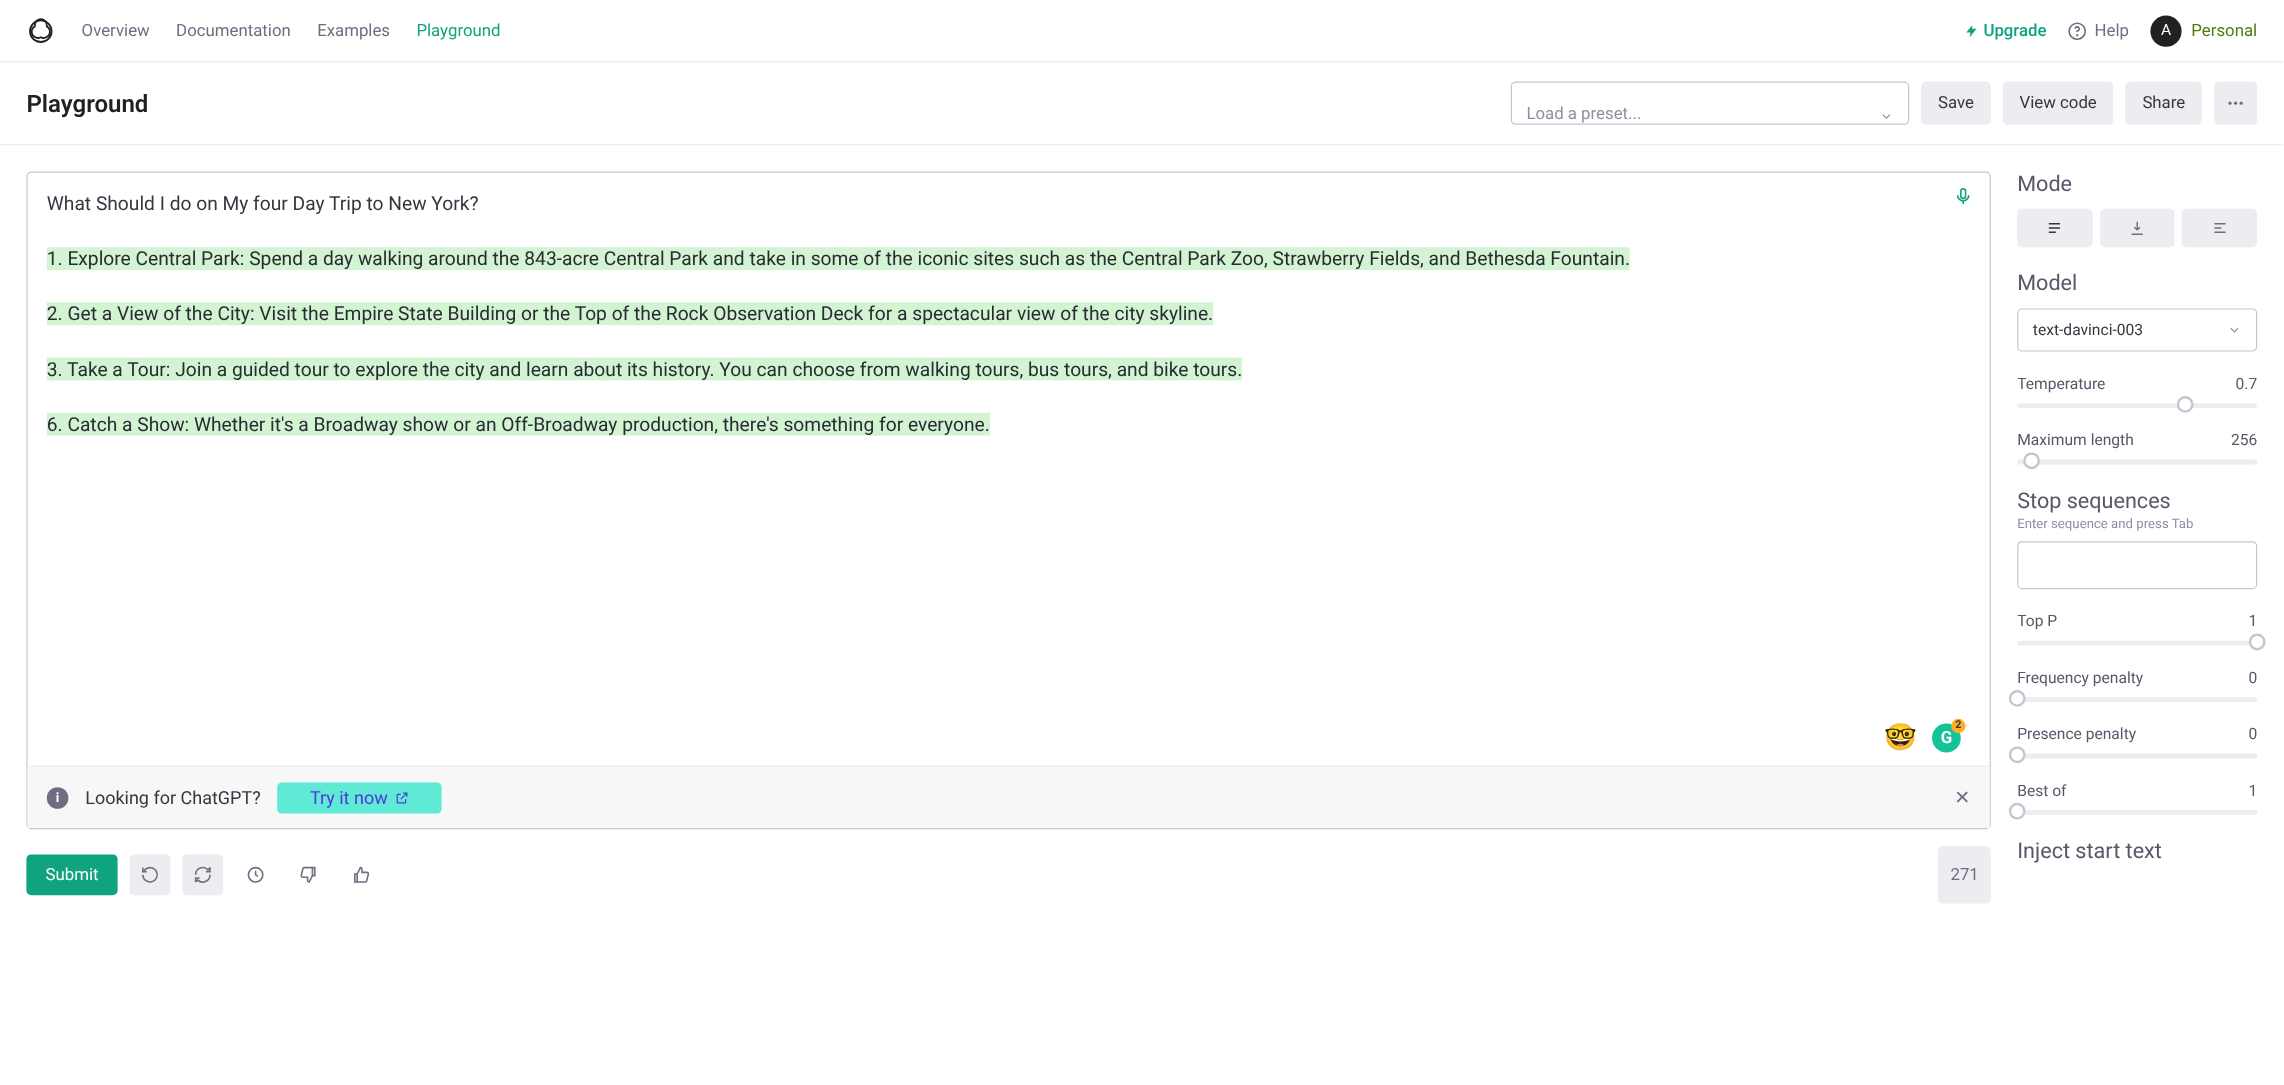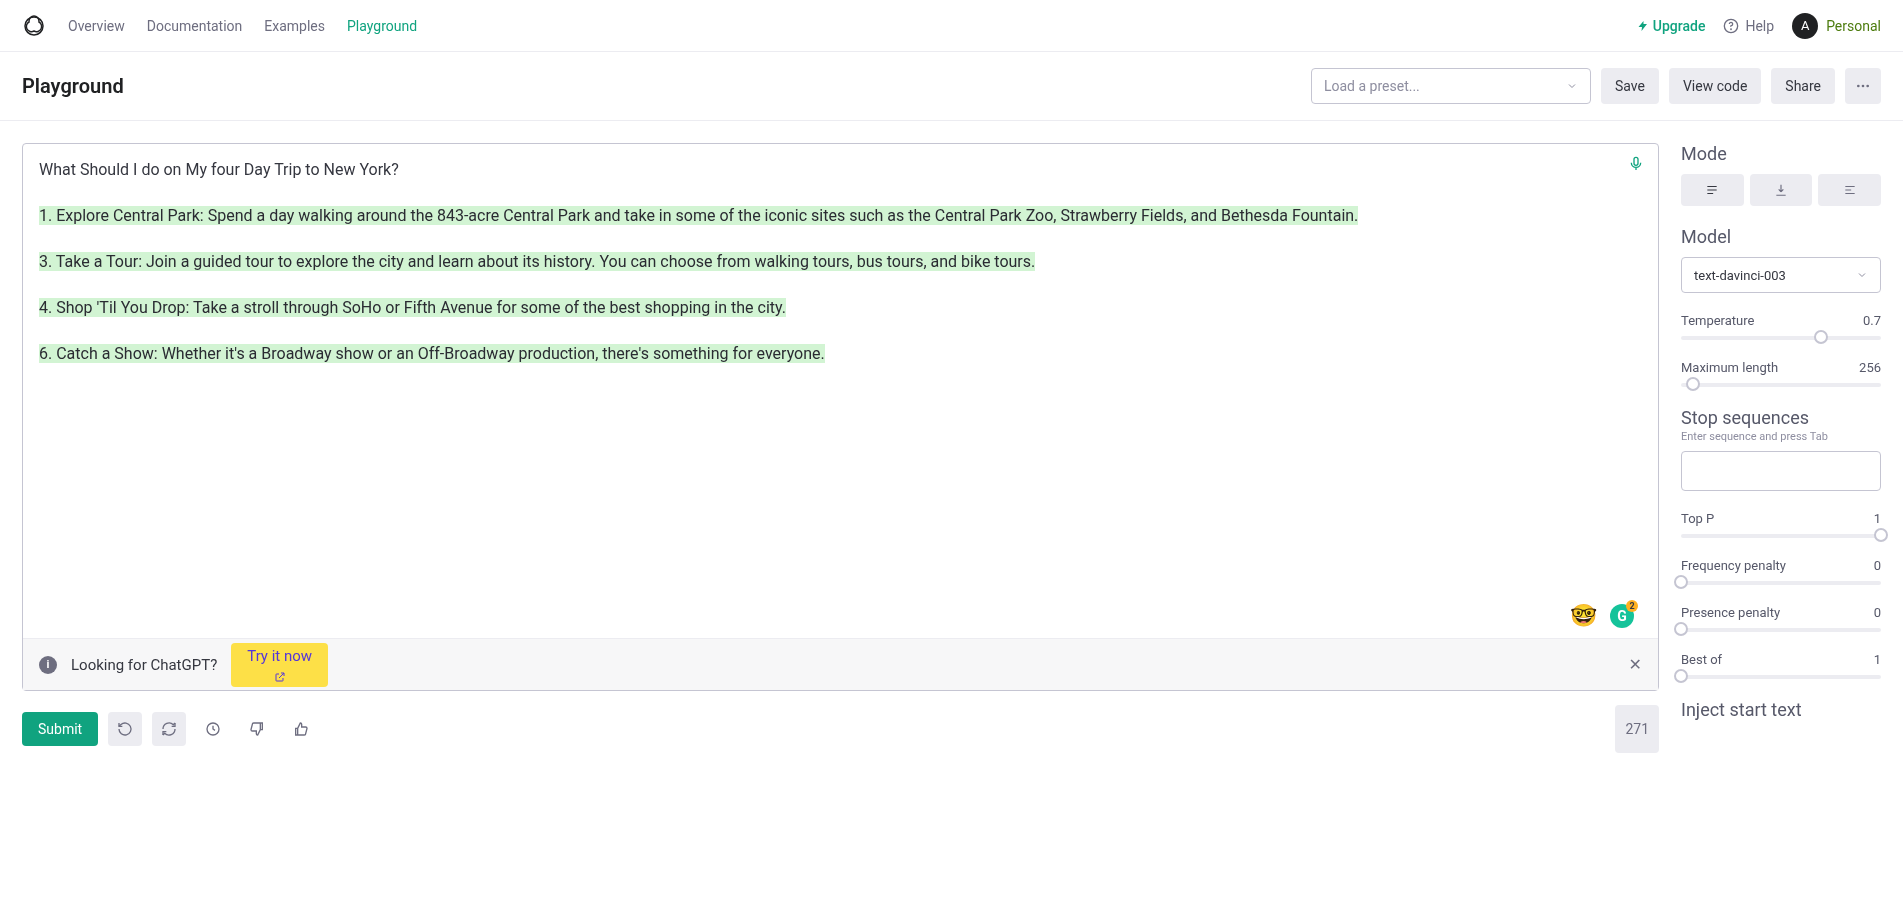--- a/index.html
+++ b/index.html
@@ -12,41 +12,41 @@
   .topbar-right { margin-left: auto; display: flex; align-items: center; gap: 18px; }
   .upgrade { color: #10a37f; display: flex; align-items: center; gap: 4px; cursor: pointer; font-weight: 500; }
   .help { color: #6e6e80; display: flex; align-items: center; gap: 6px; cursor: pointer; }
   .avatar { width: 26px; height: 26px; border-radius: 50%; background: #202123; color: #fff; display: flex; align-items: center; justify-content: center; font-size: 13px; }
   .personal-wrap { display: flex; align-items: center; gap: 8px; }
   .personal { color: #4d7c0f; }
 
   .header-row { display: flex; align-items: center; padding: 16px 22px; border-bottom: 1px solid #ececf1; gap: 10px; }
   .page-title { font-size: 20px; font-weight: 600; }
   .header-row .spacer { flex: 1; }
-  .preset-select { width: 280px; height: 36px; border: 1px solid #c5c5d2; border-radius: 4px; display: flex; align-items: center; justify-content: space-between; padding: 0 12px; color: #8e8ea0; cursor: pointer; }
+  .preset-select { width: 332px; height: 36px; border: 1px solid #c5c5d2; border-radius: 4px; display: flex; align-items: flex-end; justify-content: space-between; padding: 0 12px; color: #8e8ea0; cursor: pointer; }
   .btn { height: 36px; padding: 0 14px; border-radius: 4px; border: none; background: #ececf1; color: #353740; cursor: pointer; font-size: 14px; display: flex; align-items: center; }
   .btn.icon-only { width: 36px; padding: 0; justify-content: center; }
 
   .main { display: flex; padding: 22px; gap: 22px; }
   .editor-col { flex: 1; display: flex; flex-direction: column; }
   .editor-box { border: 1px solid #c5c5d2; border-radius: 4px; height: 548px; display: flex; flex-direction: column; position: relative; }
   .editor-text { flex: 1; padding: 14px 16px; font-size: 16px; line-height: 1.5; overflow: hidden; }
   .editor-text .prompt-line { margin-bottom: 22px; color: #353740; }
   .editor-text .gen-line { margin-bottom: 22px; }
   .editor-text .gen-line span { background: #d2f4d3; color: #2a2b32; }
   .mic-icon { position: absolute; top: 12px; right: 14px; color: #10a37f; cursor: pointer; }
   .floating-icons { position: absolute; bottom: 62px; right: 24px; display: flex; gap: 12px; align-items: center; }
   .emoji { font-size: 22px; }
   .g-badge { position: relative; width: 24px; height: 24px; border-radius: 50%; background: #15c39a; color: #fff; font-weight: bold; display: flex; align-items: center; justify-content: center; font-size: 14px; }
   .g-badge .count { position: absolute; top: -4px; right: -4px; background: #ffb020; color: #353740; font-size: 9px; width: 12px; height: 12px; border-radius: 50%; display: flex; align-items: center; justify-content: center; }
 
   .banner { background: #f7f7f8; height: 52px; display: flex; align-items: center; padding: 0 16px; gap: 14px; border-top: 1px solid #ececf1; }
   .info-icon { width: 18px; height: 18px; border-radius: 50%; background: #6e6e80; color: #fff; display: flex; align-items: center; justify-content: center; font-size: 11px; font-weight: bold; }
   .banner .text { color: #353740; font-size: 15px; }
-  .try-link { background: #fde047; color: #5436da; padding: 4px 16px; border-radius: 4px; display: flex; align-items: center; gap: 6px; font-size: 15px; cursor: pointer; flex-direction: column; }
+  .try-link { background: #5eead4; color: #5436da; padding: 4px 27px; border-radius: 4px; display: flex; align-items: center; gap: 6px; font-size: 15px; cursor: pointer; }
   .banner .close { margin-left: auto; color: #6e6e80; cursor: pointer; font-size: 16px; }
 
   .action-row { display: flex; align-items: center; margin-top: 14px; gap: 10px; }
   .submit-btn { background: #10a37f; color: #fff; border: none; border-radius: 4px; height: 34px; padding: 0 16px; cursor: pointer; font-size: 14px; }
   .icon-btn { width: 34px; height: 34px; border-radius: 4px; background: #ececf1; border: none; display: flex; align-items: center; justify-content: center; cursor: pointer; color: #6e6e80; }
   .plain-icon-btn { width: 34px; height: 34px; border: none; background: transparent; display: flex; align-items: center; justify-content: center; cursor: pointer; color: #6e6e80; }
   .token-count { margin-left: auto; background: #ececf1; color: #6e6e80; padding: 16px 10px; border-radius: 4px; font-size: 14px; }
 
   .right-panel { width: 200px; font-size: 13px; color: #353740; }
   .panel-label { font-size: 18px; color: #565869; margin-bottom: 10px; }
@@ -134,22 +134,22 @@
     <div class="editor-box">
       <div class="mic-icon">
         <svg width="16" height="16" viewBox="0 0 24 24" fill="none" stroke="#10a37f" stroke-width="2">
             <rect x="9" y="2" width="6" height="12" rx="3"></rect>
             <path d="M5 10a7 7 0 0 0 14 0M12 17v4"></path>
           </svg>
       </div>
       <div class="editor-text">
         <div class="prompt-line">What Should I do on My four Day Trip to New York?</div>
         <div class="gen-line"><span>1. Explore Central Park: Spend a day walking around the 843-acre Central Park and take in some of the iconic sites such as the Central Park Zoo, Strawberry Fields, and Bethesda Fountain.</span></div>
+        <div class="gen-line"><span>2. Get a View of the City: Visit the Empire State Building or the Top of the Rock Observation Deck for a spectacular view of the city skyline.</span></div>
         <div class="gen-line"><span>3. Take a Tour: Join a guided tour to explore the city and learn about its history. You can choose from walking tours, bus tours, and bike tours.</span></div>
-        <div class="gen-line"><span>4. Shop 'Til You Drop: Take a stroll through SoHo or Fifth Avenue for some of the best shopping in the city.</span></div>
         <div class="gen-line"><span>6. Catch a Show: Whether it's a Broadway show or an Off-Broadway production, there's something for everyone.</span></div>
       </div>
       <div class="floating-icons">
         <div class="emoji">🤓</div>
         <div class="g-badge">G<div class="count">2</div></div>
       </div>
       <div class="banner">
         <div class="info-icon">i</div>
         <div class="text">Looking for ChatGPT?</div>
         <div class="try-link">

